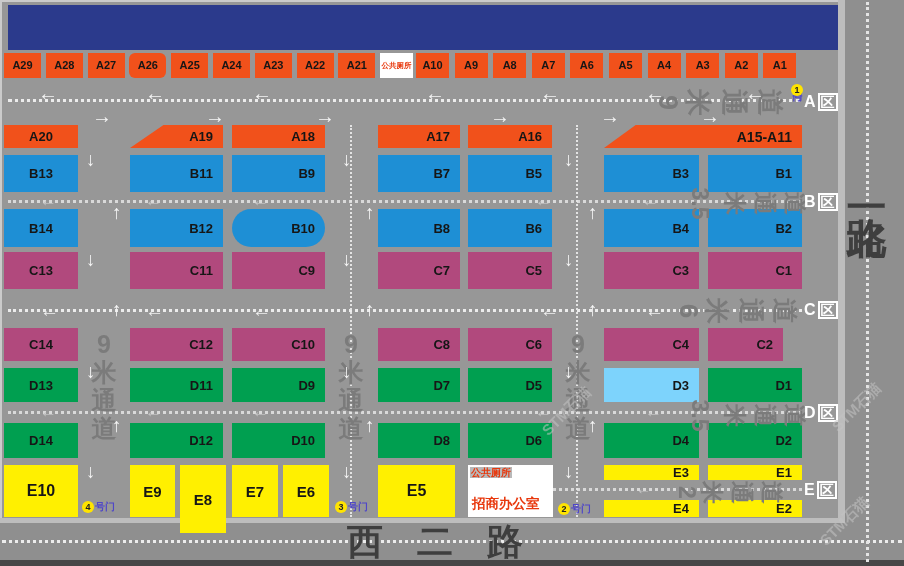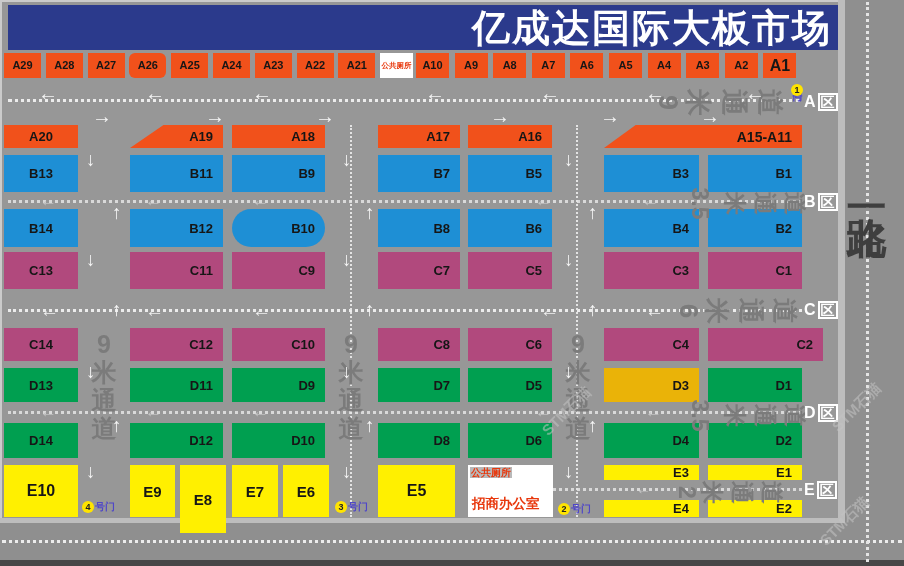--- a/index.html
+++ b/index.html
@@ -64,24 +64,24 @@
 
 <div id="stage">
   <div id="map-area"></div>
   <div id="right-road"></div>
   <div id="bottom-road"></div>
   <div id="sep-v"></div>
   <div id="sep-h"></div>
   <div id="dark-bottom"></div>
 
   <div id="header">
-    <span id="title">亿成达国际大板市场</span>
   </div>
 
   <div id="north-name">北一路</div>
+  <div id="west-name">西二路</div>
 
   <div class="hline" style="left:8px;top:99px;width:792px;"></div>
   <div class="hline gray" style="left:8px;top:200px;width:794px;"></div>
   <div class="hline" style="left:8px;top:309px;width:794px;"></div>
   <div class="hline gray" style="left:8px;top:411px;width:794px;"></div>
   <div class="hline gray" style="left:546px;top:488px;width:256px;"></div>
   <div class="hline" style="left:2px;top:540px;width:900px;"></div>
   <div class="vline" style="left:866px;top:2px;height:560px;"></div>
   <div class="vline" style="left:350px;top:125px;height:392px;border-left-width:2px;"></div>
   <div class="vline" style="left:576px;top:125px;height:392px;border-left-width:2px;"></div>
@@ -98,21 +98,21 @@
       <div class="stall" style="left: 338.4px; top: 53px; width: 37px; height: 25px; background: rgb(241, 81, 27); font-size: 11px;">A21</div>
       <div class="stall" style="left: 416px; top: 53px; width: 33px; height: 25px; background: rgb(241, 81, 27); font-size: 11px;">A10</div>
       <div class="stall" style="left: 454.6px; top: 53px; width: 33px; height: 25px; background: rgb(241, 81, 27); font-size: 11px;">A9</div>
       <div class="stall" style="left: 493.2px; top: 53px; width: 33px; height: 25px; background: rgb(241, 81, 27); font-size: 11px;">A8</div>
       <div class="stall" style="left: 531.8px; top: 53px; width: 33px; height: 25px; background: rgb(241, 81, 27); font-size: 11px;">A7</div>
       <div class="stall" style="left: 570.4px; top: 53px; width: 33px; height: 25px; background: rgb(241, 81, 27); font-size: 11px;">A6</div>
       <div class="stall" style="left: 609px; top: 53px; width: 33px; height: 25px; background: rgb(241, 81, 27); font-size: 11px;">A5</div>
       <div class="stall" style="left: 647.6px; top: 53px; width: 33px; height: 25px; background: rgb(241, 81, 27); font-size: 11px;">A4</div>
       <div class="stall" style="left: 686.2px; top: 53px; width: 33px; height: 25px; background: rgb(241, 81, 27); font-size: 11px;">A3</div>
       <div class="stall" style="left: 724.8px; top: 53px; width: 33px; height: 25px; background: rgb(241, 81, 27); font-size: 11px;">A2</div>
-      <div class="stall" style="left: 763.4px; top: 53px; width: 33px; height: 25px; background: rgb(241, 81, 27); font-size: 16px;">A1</div>
+      <div class="stall" style="left: 763.4px; top: 53px; width: 33px; height: 25px; background: rgb(241, 81, 27); font-size: 11px;">A1</div>
       <div class="stall" style="left: 4px; top: 125px; width: 74px; height: 23px; background: rgb(241, 81, 27); font-size: 13px;">A20</div>
       <div class="stall right" style="left: 130px; top: 125px; width: 93px; height: 23px; background: rgb(241, 81, 27); font-size: 13px; clip-path: polygon(36% 0px, 100% 0px, 100% 100%, 0px 100%);">A19</div>
       <div class="stall right" style="left: 232px; top: 125px; width: 93px; height: 23px; background: rgb(241, 81, 27); font-size: 13px;">A18</div>
       <div class="stall right" style="left: 378px; top: 125px; width: 82px; height: 23px; background: rgb(241, 81, 27); font-size: 13px;">A17</div>
       <div class="stall right" style="left: 468px; top: 125px; width: 84px; height: 23px; background: rgb(241, 81, 27); font-size: 13px;">A16</div>
       <div class="stall right" style="left: 604px; top: 125px; width: 198px; height: 23px; background: rgb(241, 81, 27); font-size: 14px; clip-path: polygon(16% 0px, 100% 0px, 100% 100%, 0px 100%);">A15-A11</div>
       <div class="stall" style="left: 4px; top: 155px; width: 74px; height: 37px; background: rgb(30, 143, 213); font-size: 13px;">B13</div>
       <div class="stall right" style="left: 130px; top: 155px; width: 93px; height: 37px; background: rgb(30, 143, 213); font-size: 13px;">B11</div>
       <div class="stall right" style="left: 232px; top: 155px; width: 93px; height: 37px; background: rgb(30, 143, 213); font-size: 13px;">B9</div>
       <div class="stall right" style="left: 378px; top: 155px; width: 82px; height: 37px; background: rgb(30, 143, 213); font-size: 13px;">B7</div>
@@ -132,27 +132,27 @@
       <div class="stall right" style="left: 378px; top: 252px; width: 82px; height: 37px; background: rgb(177, 73, 125); font-size: 13px;">C7</div>
       <div class="stall right" style="left: 468px; top: 252px; width: 84px; height: 37px; background: rgb(177, 73, 125); font-size: 13px;">C5</div>
       <div class="stall right" style="left: 604px; top: 252px; width: 95px; height: 37px; background: rgb(177, 73, 125); font-size: 13px;">C3</div>
       <div class="stall right" style="left: 708px; top: 252px; width: 94px; height: 37px; background: rgb(177, 73, 125); font-size: 13px;">C1</div>
       <div class="stall" style="left: 4px; top: 328px; width: 74px; height: 33px; background: rgb(177, 73, 125); font-size: 13px;">C14</div>
       <div class="stall right" style="left: 130px; top: 328px; width: 93px; height: 33px; background: rgb(177, 73, 125); font-size: 13px;">C12</div>
       <div class="stall right" style="left: 232px; top: 328px; width: 93px; height: 33px; background: rgb(177, 73, 125); font-size: 13px;">C10</div>
       <div class="stall right" style="left: 378px; top: 328px; width: 82px; height: 33px; background: rgb(177, 73, 125); font-size: 13px;">C8</div>
       <div class="stall right" style="left: 468px; top: 328px; width: 84px; height: 33px; background: rgb(177, 73, 125); font-size: 13px;">C6</div>
       <div class="stall right" style="left: 604px; top: 328px; width: 95px; height: 33px; background: rgb(177, 73, 125); font-size: 13px;">C4</div>
-      <div class="stall right" style="left: 708px; top: 328px; width: 115px; height: 33px; background: rgb(177, 73, 125); font-size: 13px;">C2</div>
+      <div class="stall right" style="left: 708px; top: 328px; width: 75px; height: 33px; background: rgb(177, 73, 125); font-size: 13px;">C2</div>
       <div class="stall" style="left: 4px; top: 368px; width: 74px; height: 34px; background: rgb(0, 159, 80); font-size: 13px;">D13</div>
       <div class="stall right" style="left: 130px; top: 368px; width: 93px; height: 34px; background: rgb(0, 159, 80); font-size: 13px;">D11</div>
       <div class="stall right" style="left: 232px; top: 368px; width: 93px; height: 34px; background: rgb(0, 159, 80); font-size: 13px;">D9</div>
       <div class="stall right" style="left: 378px; top: 368px; width: 82px; height: 34px; background: rgb(0, 159, 80); font-size: 13px;">D7</div>
       <div class="stall right" style="left: 468px; top: 368px; width: 84px; height: 34px; background: rgb(0, 159, 80); font-size: 13px;">D5</div>
-      <div class="stall right" style="left: 604px; top: 368px; width: 95px; height: 34px; background: #eab308; font-size: 13px; padding-left: 40px;">D3</div>
+      <div class="stall right" style="left: 604px; top: 368px; width: 95px; height: 34px; background: #7dd3fc; font-size: 13px; padding-left: 40px;">D3</div>
       <div class="stall right" style="left: 708px; top: 368px; width: 94px; height: 34px; background: rgb(0, 159, 80); font-size: 13px;">D1</div>
       <div class="stall" style="left: 4px; top: 423px; width: 74px; height: 35px; background: rgb(0, 159, 80); font-size: 13px;">D14</div>
       <div class="stall right" style="left: 130px; top: 423px; width: 93px; height: 35px; background: rgb(0, 159, 80); font-size: 13px;">D12</div>
       <div class="stall right" style="left: 232px; top: 423px; width: 93px; height: 35px; background: rgb(0, 159, 80); font-size: 13px;">D10</div>
       <div class="stall right" style="left: 378px; top: 423px; width: 82px; height: 35px; background: rgb(0, 159, 80); font-size: 13px;">D8</div>
       <div class="stall right" style="left: 468px; top: 423px; width: 84px; height: 35px; background: rgb(0, 159, 80); font-size: 13px;">D6</div>
       <div class="stall right" style="left: 604px; top: 423px; width: 95px; height: 35px; background: rgb(0, 159, 80); font-size: 13px;">D4</div>
       <div class="stall right" style="left: 708px; top: 423px; width: 94px; height: 35px; background: rgb(0, 159, 80); font-size: 13px;">D2</div>
       <div class="stall" style="left: 4px; top: 465px; width: 74px; height: 52px; background: rgb(255, 240, 0); font-size: 16px;">E10</div>
       <div class="stall" style="left: 130px; top: 465px; width: 45px; height: 52px; background: rgb(255, 240, 0); font-size: 15px;">E9</div>

